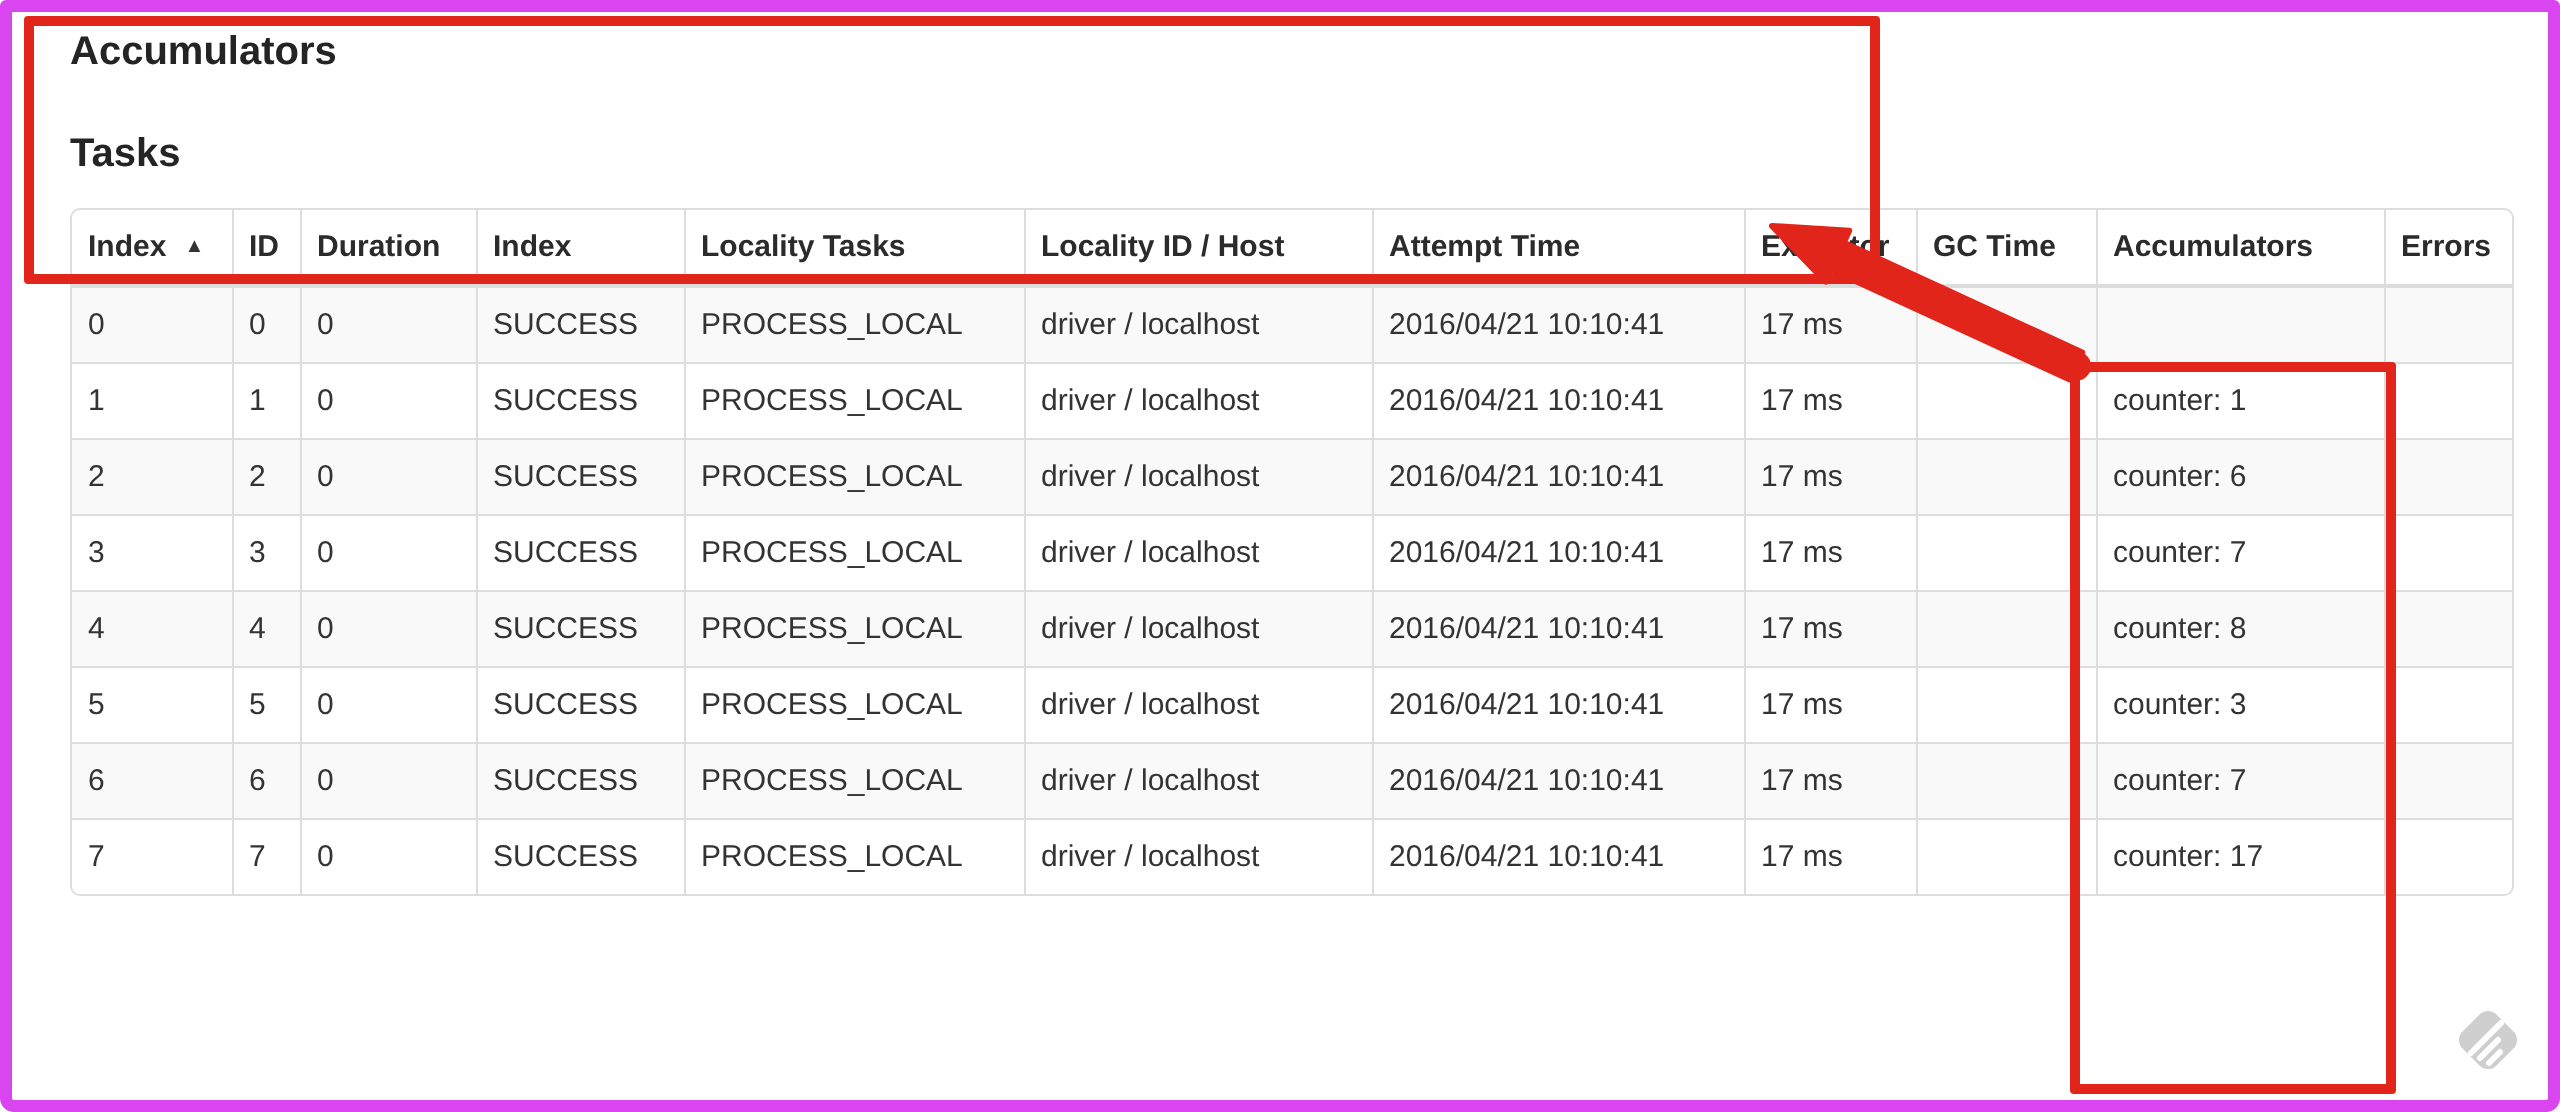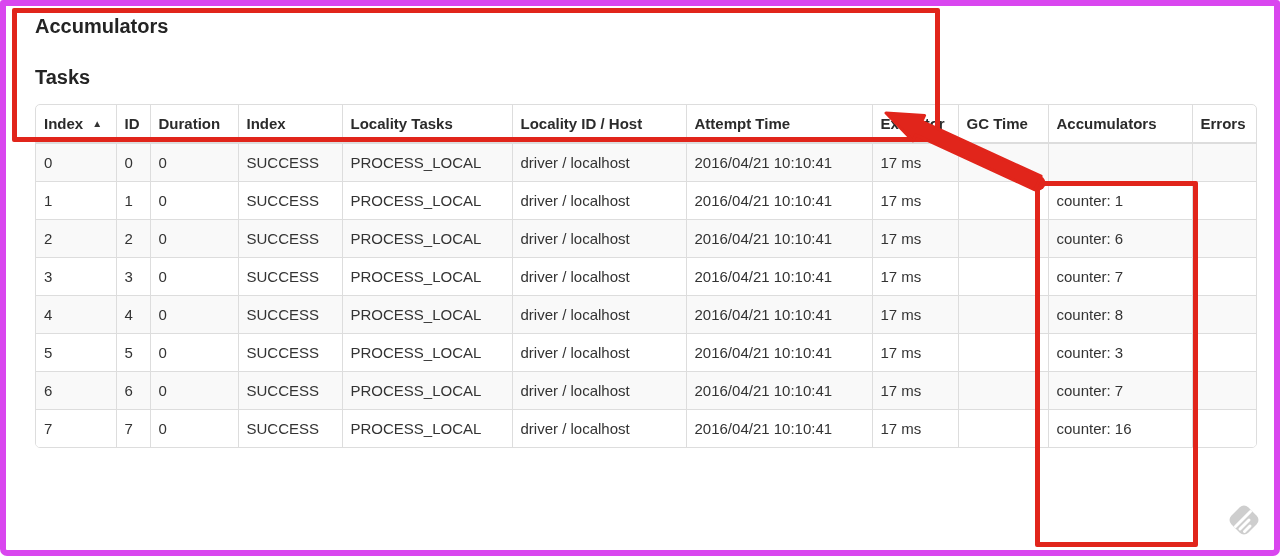--- a/index.html
+++ b/index.html
@@ -217,21 +217,21 @@
           <tr>
             <td>7</td>
             <td>7</td>
             <td>0</td>
             <td>SUCCESS</td>
             <td>PROCESS_LOCAL</td>
             <td>driver / localhost</td>
             <td>2016/04/21 10:10:41</td>
             <td>17 ms</td>
             <td></td>
-            <td>counter: 16</td>
+            <td>counter: 17</td>
             <td></td>
           </tr>
         </tbody>
     </table>
   </div>
 
   <div class="ann-rect" id="ann-rect-accumulators-section"></div>
 
   <div class="ann-rect" id="ann-rect-accumulators-column"></div>
 

